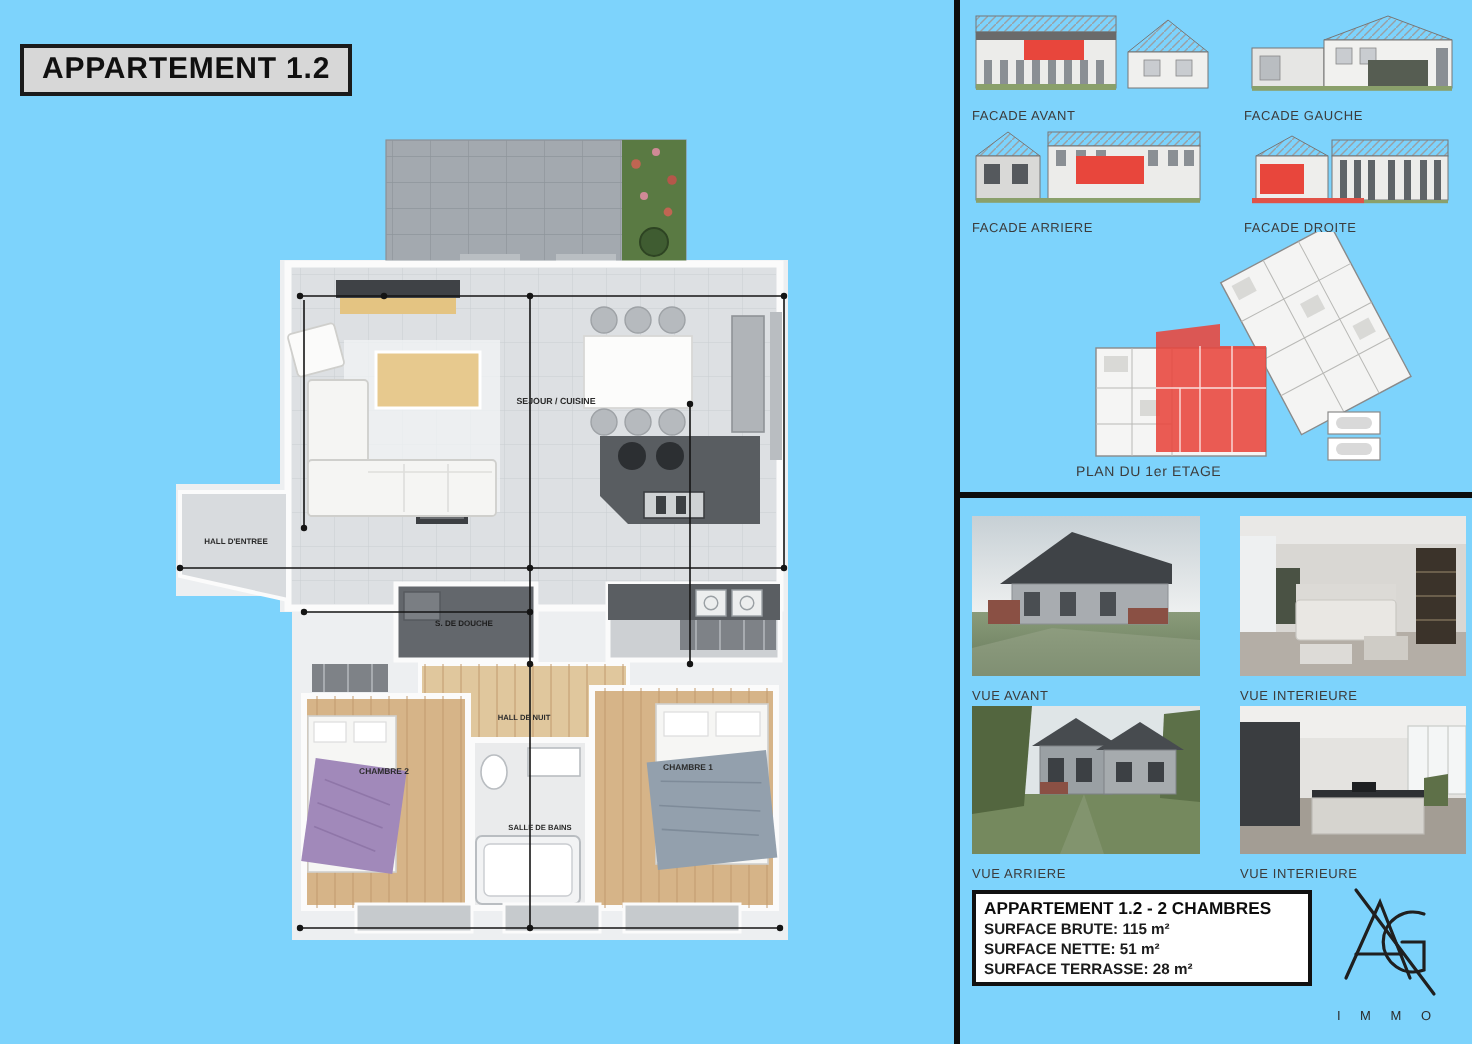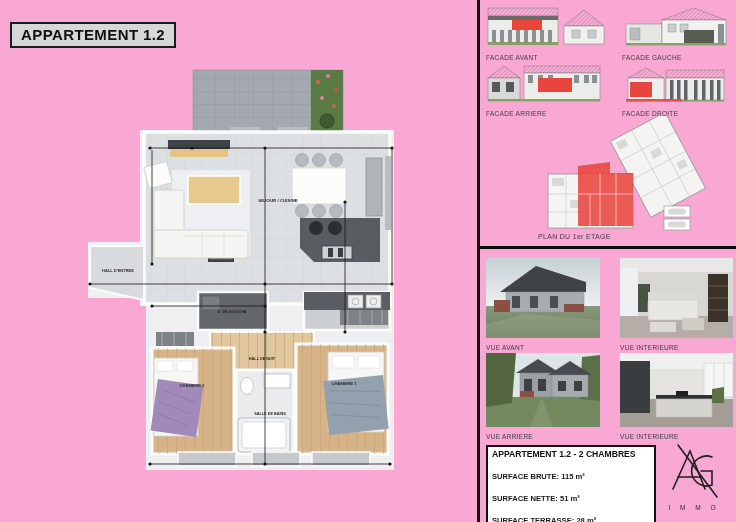--- a/index.html
+++ b/index.html
@@ -1,30 +1,30 @@
 <!DOCTYPE html>
 <html><head>
 <meta charset="utf-8">
 <style>
   html,body{margin:0;padding:0;background:#ffffff;}
-  .page{position:relative;width:736px;height:522px;background:#f9a8d4;overflow:hidden;
+  .page{position:relative;width:736px;height:522px;background:#7dd3fc;overflow:hidden;
         font-family:"Liberation Sans",sans-serif;}
   .abs{position:absolute;}
   .title-box{position:absolute;left:10px;top:22px;border:2px solid #1b1b1b;background:#d7d7d7;
              padding:2px 9px 3px 9px;font-size:15px;font-weight:bold;color:#101010;letter-spacing:.4px;}
   .vdiv{position:absolute;left:477px;top:0;width:3px;height:522px;background:#0d0d0d;}
   .hdiv{position:absolute;left:480px;top:246px;width:256px;height:3px;background:#0d0d0d;}
   figure{margin:0;padding:0;}
   .fig{position:absolute;}
   .cap{font-size:6.5px;color:#3c3c3c;letter-spacing:.3px;margin-top:2px;white-space:nowrap;}
   .plan-cap{position:absolute;left:538px;top:233px;width:120px;font-size:7px;color:#3c3c3c;letter-spacing:.3px;}
   .info-box{position:absolute;left:486px;top:445px;width:170px;border:2px solid #111111;
             padding:2px 4px 2px 4px;box-sizing:border-box;background:#fff;}
   .info-title{font-size:8.6px;font-weight:bold;color:#0d0d0d;white-space:nowrap;}
-  .info-line{font-size:7.6px;font-weight:bold;color:#1b1b1b;margin-top:13px;white-space:nowrap;}
+  .info-line{font-size:7.6px;font-weight:bold;color:#1b1b1b;margin-top:1px;white-space:nowrap;}
   .logo{position:absolute;left:662px;top:443px;width:64px;text-align:center;}
   .logo-word{font-size:6.5px;letter-spacing:4px;color:#2c2c2c;margin-top:1px;}
 </style>
 </head>
 <body>
 
 <div class="page">
 
   <svg width="0" height="0" style="position:absolute">
     <defs>

